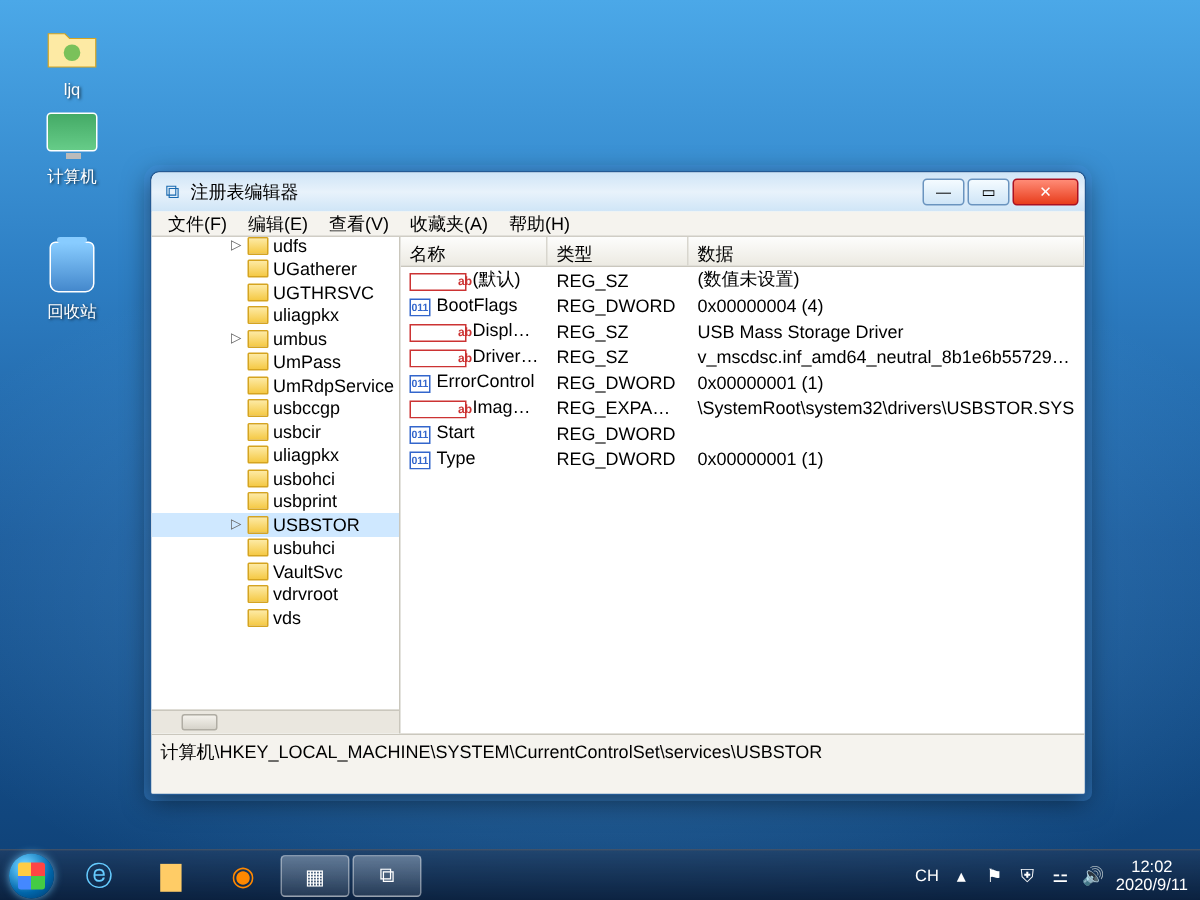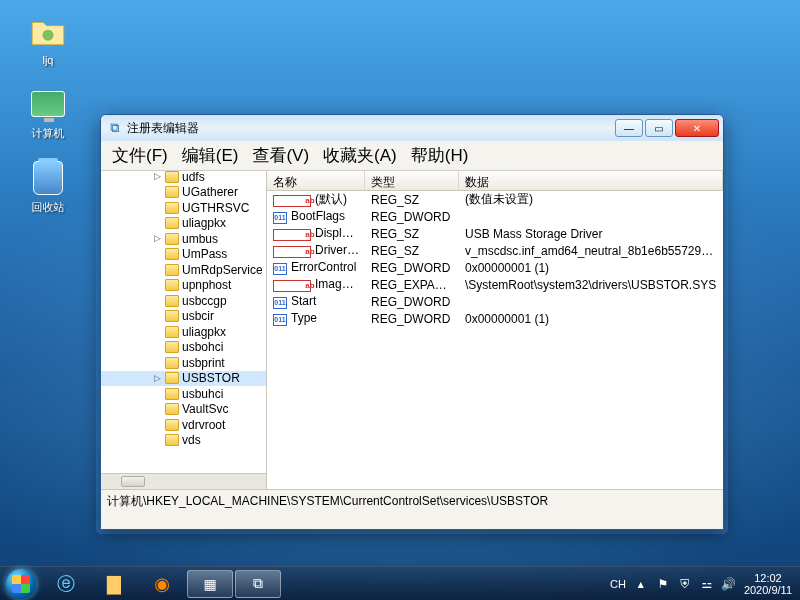--- a/index.html
+++ b/index.html
@@ -16,21 +16,21 @@
 .di-recycle:before { content:""; position:absolute; top:-4px; left:4px; right:4px; height:4px; background:#8cf; border-radius:2px; }
 
 
 .window { position:absolute; left:100px; top:114px; width:624px; height:416px; background:#fff; border:1px solid #245a94; border-radius:6px 6px 2px 2px; box-shadow:0 4px 18px rgba(0,0,0,.5),0 0 0 4px rgba(70,150,230,.4); display:flex; flex-direction:column; }
 .titlebar { height:26px; background:linear-gradient(#cfe5f7,#e8f2fb 50%,#cfe5f7); border-radius:5px 5px 0 0; display:flex; align-items:center; padding:0 4px 0 6px; font-size:12px; color:#000; }
 .titlebar .ticon { width:16px; height:16px; margin-right:4px; display:flex; align-items:center; justify-content:center; color:#1a6ab0; font-size:13px; }
 .titlebar .ttitle { flex:1; }
 .winbtns { display:flex; gap:2px; }
 .winbtn { width:28px; height:18px; border:1px solid #6a94bf; border-radius:3px; background:linear-gradient(#f4fbff,#cfe5f7); display:flex; align-items:center; justify-content:center; font-size:10px; cursor:default; }
 .winbtn.close { width:44px; background:linear-gradient(#ff8b76,#e83d1c); color:#fff; border-color:#a12; }
-.menubar { height:30px; background:#f5f3ee; border-bottom:1px solid #d0cdc5; display:flex; align-items:center; padding:0 4px; font-size:17px; color:#000; }
+.menubar { height:17px; background:#f5f3ee; border-bottom:1px solid #d0cdc5; display:flex; align-items:center; padding:0 4px; font-size:12px; color:#000; }
 .menubar span { padding:0 7px; }
 
 .body { flex:1; display:flex; min-height:0; }
 .treepane { width:166px; border-right:1px solid #cac7bd; overflow:hidden; background:#fff; position:relative; font-size:12px; }
 .treepane .tree-inner { position:absolute; top:-2px; left:0; right:0; }
 .tree-row { display:flex; align-items:center; height:15.5px; padding-left:64px; white-space:nowrap; position:relative; }
 .tree-row .exp { position:absolute; left:52px; width:9px; height:9px; color:#666; font-size:9px; line-height:9px; text-align:center; }
 .tree-row .fld { width:14px; height:12px; margin-right:3px; background:linear-gradient(#fdeaa4,#f5c945); border:1px solid #d5a420; border-radius:1px; }
 .tree-row.selected { background:#cfe8ff; }
 .tree-row.selected .label { background:#cfe8ff; }
@@ -69,21 +69,21 @@
 
 <div class="desktop-icon di-folder" style="left:18px;top:12px">
   <div class="di-img">
     <svg viewBox="0 0 48 48">
         <path fill="#fdeaa4" stroke="#d5a420" d="M4 12h14l4 4h22v24H4z"></path>
         <circle cx="24" cy="28" r="7" fill="#7ac15a"></circle>
       </svg>
   </div>
   <div>ljq</div>
 </div>
-<div class="desktop-icon" style="left:18px;top:84px">
+<div class="desktop-icon" style="left:18px;top:68px">
   <div class="di-img">
       <div class="di-monitor"></div>
     </div>
   <div>计算机</div>
 </div>
 <div class="desktop-icon" style="left:18px;top:158px">
   <div class="di-img">
       <div class="di-recycle"></div>
     </div>
   <div>回收站</div>
@@ -134,24 +134,20 @@
           <div class="tree-row">
             <span class="fld"></span>
             <span class="label">UmPass</span>
           </div>
           <div class="tree-row">
             <span class="fld"></span>
             <span class="label">UmRdpService</span>
           </div>
           <div class="tree-row">
             <span class="fld"></span>
-            <span class="label">upnphost</span>
-          </div>
-          <div class="tree-row">
-            <span class="fld"></span>
             <span class="label">usbccgp</span>
           </div>
           <div class="tree-row">
             <span class="fld"></span>
             <span class="label">usbcir</span>
           </div>
           <div class="tree-row">
             <span class="fld"></span>
             <span class="label">uliagpkx</span>
           </div>
@@ -197,20 +193,21 @@
       </div>
       <div class="list-rows" id="list-rows">
           <div class="row">
             <div class="c col-name"><span class="icon-ab">ab</span>(默认)</div>
             <div class="c col-type">REG_SZ</div>
             <div class="c col-data">(数值未设置)</div>
           </div>
           <div class="row">
             <div class="c col-name"><span class="icon-nn">011</span>BootFlags</div>
             <div class="c col-type">REG_DWORD</div>
+            <div class="c col-data">0x00000004 (4)</div>
           </div>
           <div class="row">
             <div class="c col-name"><span class="icon-ab">ab</span>DisplayName</div>
             <div class="c col-type">REG_SZ</div>
             <div class="c col-data">USB Mass Storage Driver</div>
           </div>
           <div class="row">
             <div class="c col-name"><span class="icon-ab">ab</span>DriverPackageId</div>
             <div class="c col-type">REG_SZ</div>
             <div class="c col-data">v_mscdsc.inf_amd64_neutral_8b1e6b55729c32...</div>

